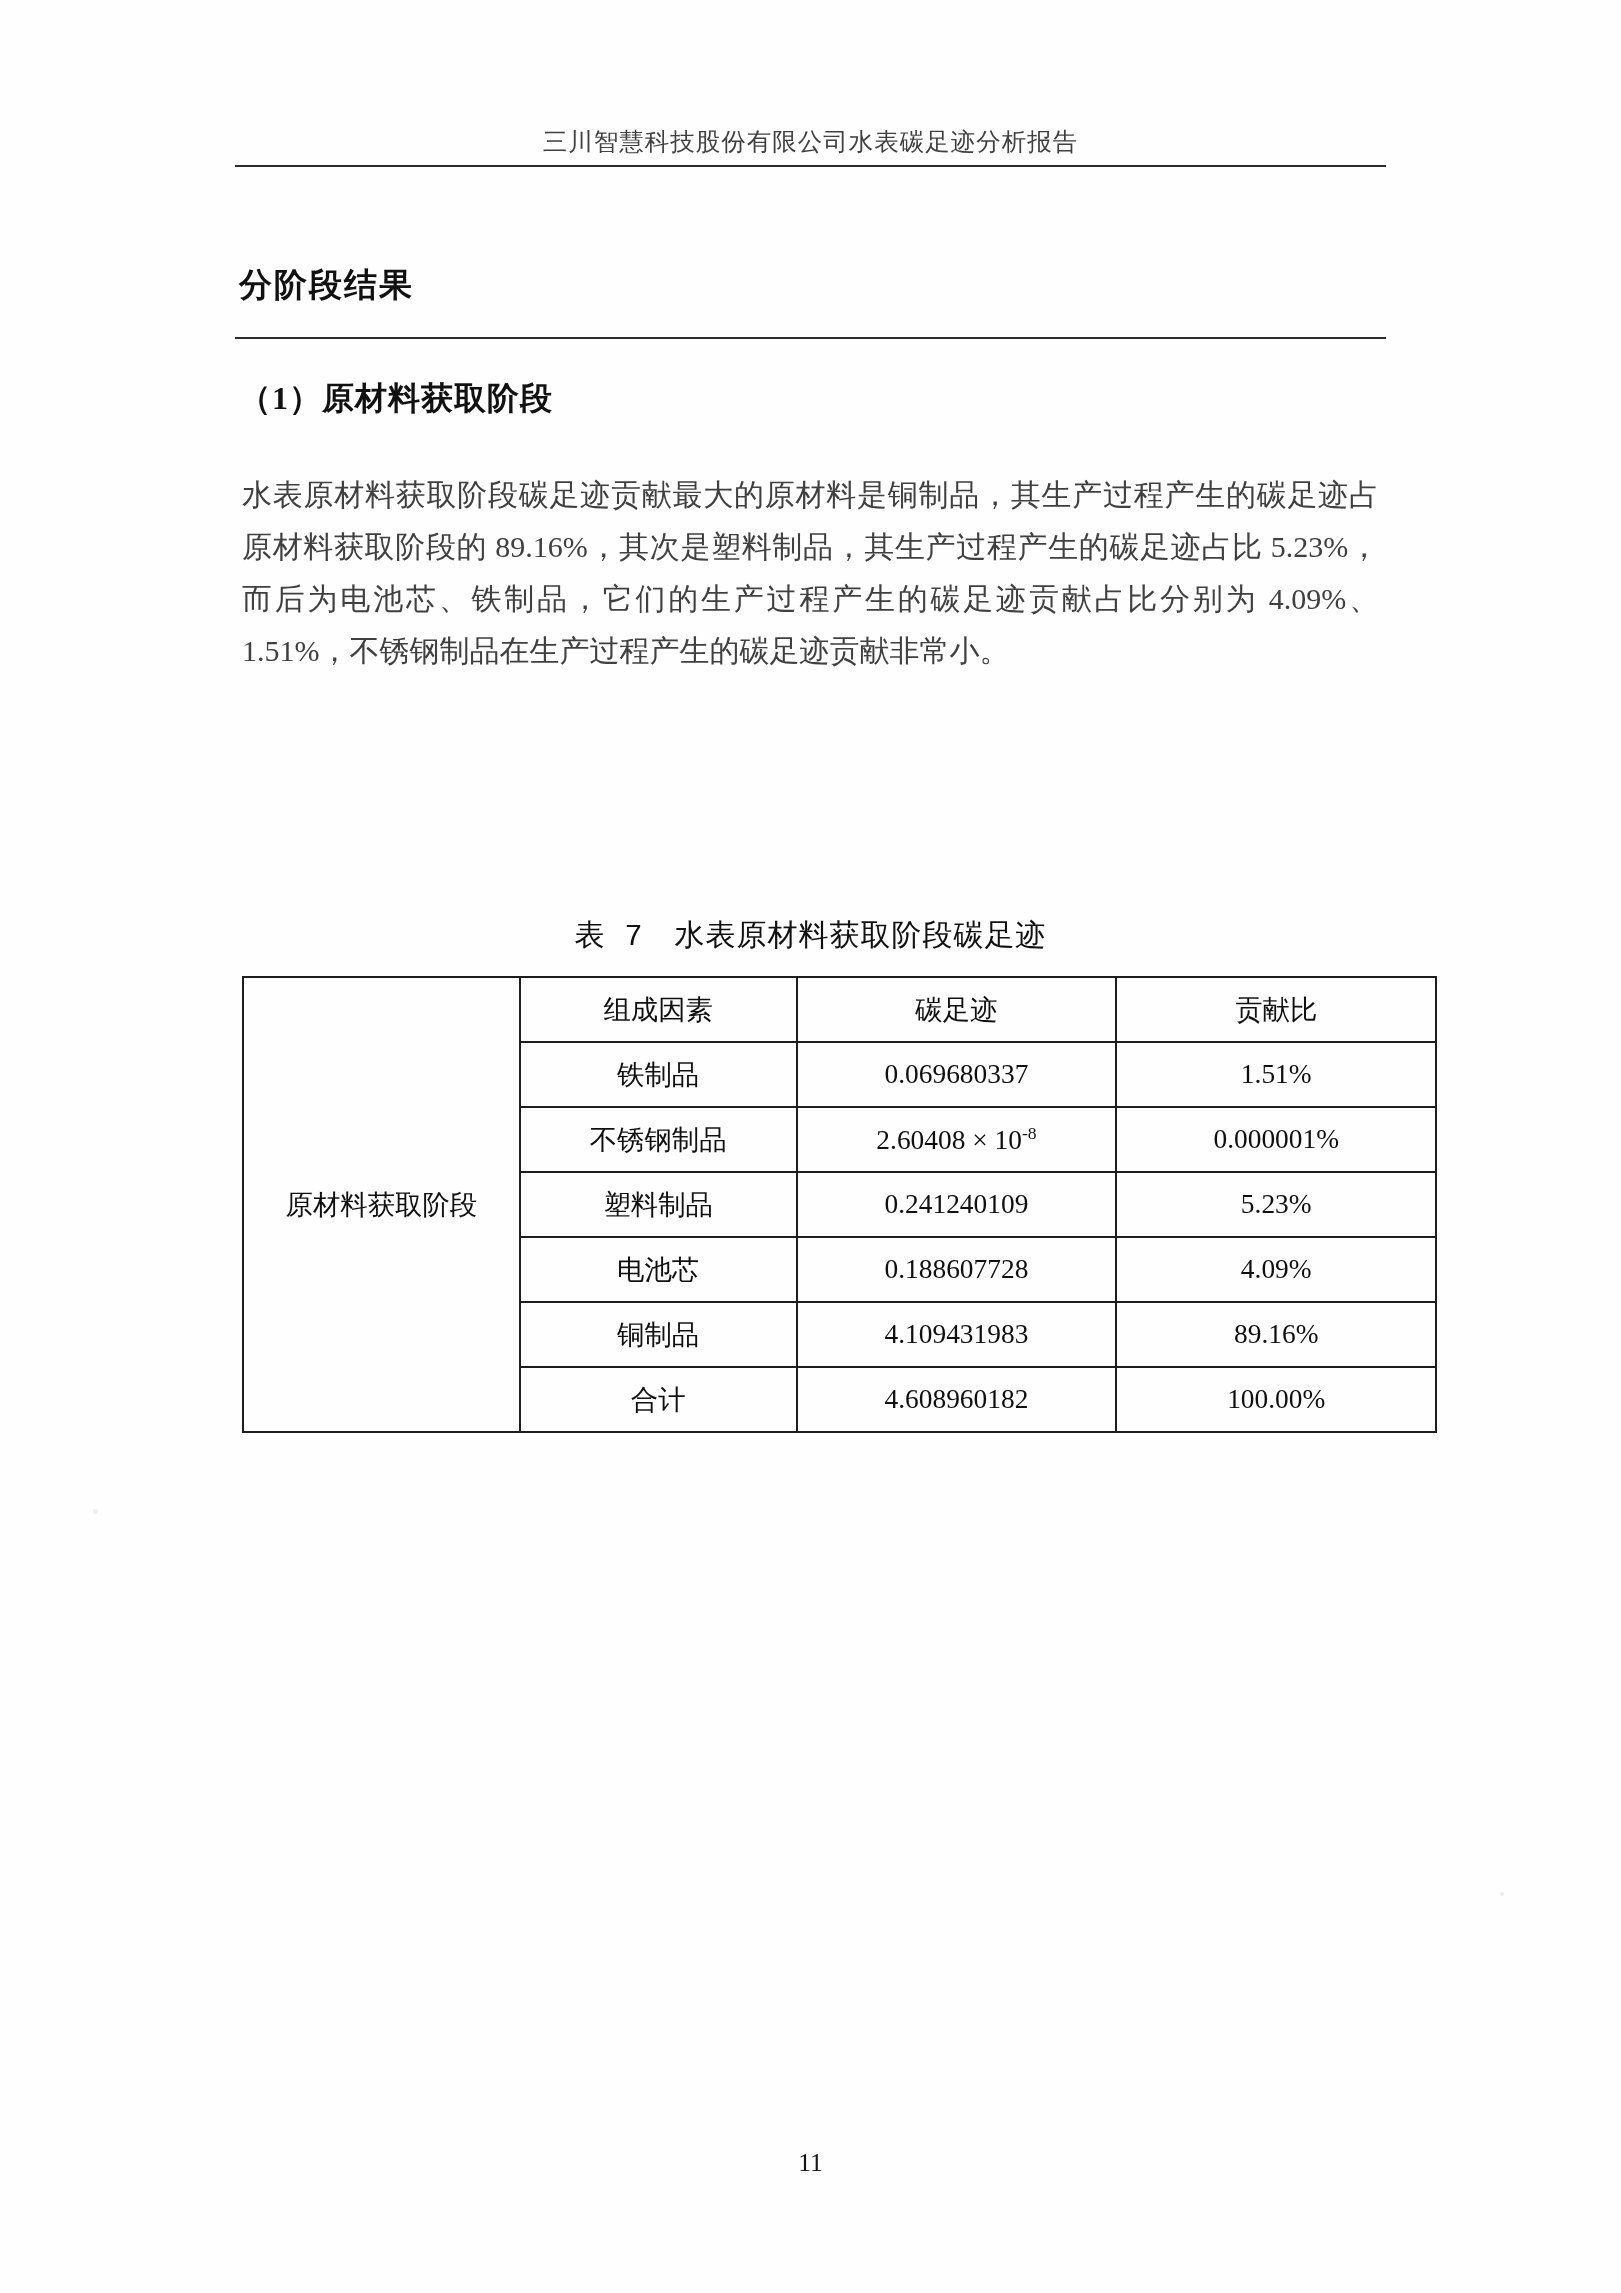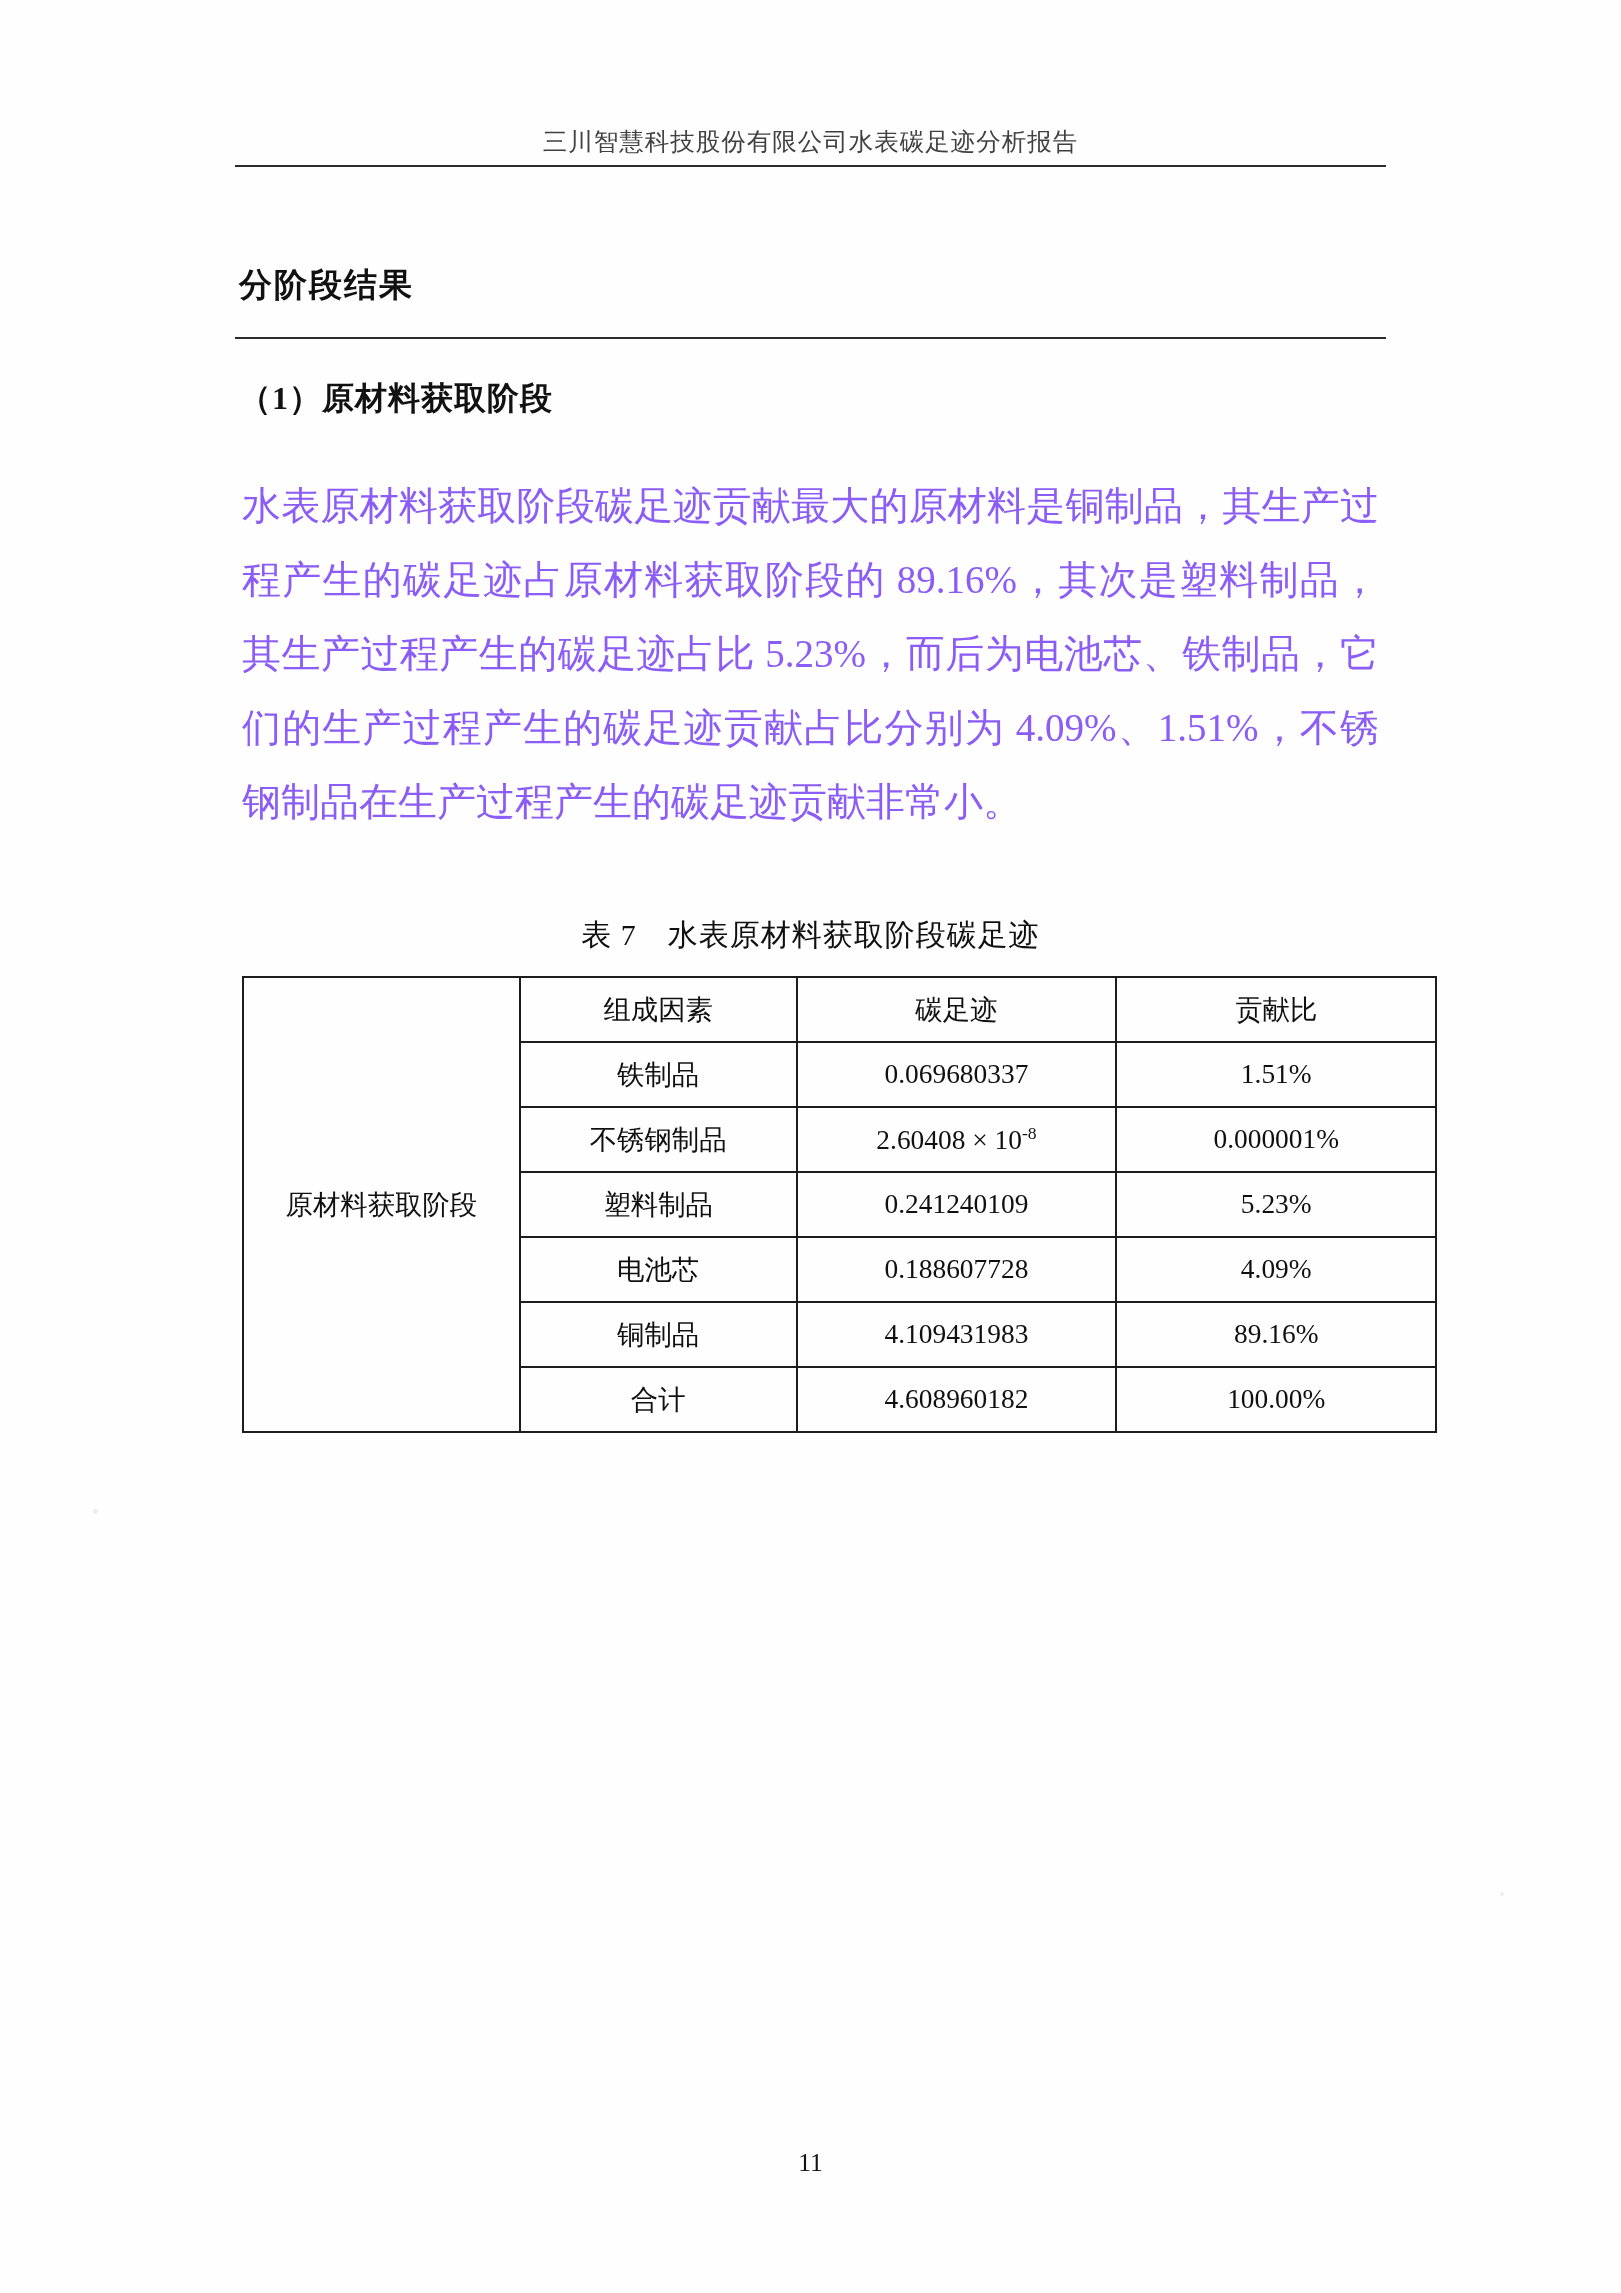--- a/index.html
+++ b/index.html
@@ -70,36 +70,37 @@
     letter-spacing: 1px;
     color: #111111;
     font-family: Liberation Serif, serif;
   }
   
   .body-paragraph {
     position: absolute;
     top: 469px;
     left: 242px;
     width: 1137px;
-    font-size: 39px;
-    line-height: 74px;
+    font-size: 30px;
+    line-height: 52px;
     text-align: justify;
     text-justify: inter-ideograph;
-    color: #8b5cf6;
+    color: #404040;
   }
   
   .table-caption {
     position: absolute;
     top: 915px;
     left: 235px;
     width: 1151px;
     text-align: center;
     font-size: 30px;
     letter-spacing: 1px;
     color: #101010;
+    font-family: Liberation Mono, monospace;
   }
   
   .data-table-wrap {
     position: absolute;
     top: 976px;
     left: 242px;
     width: 1137px;
   }
   table.data-table {
     border-collapse: collapse;

